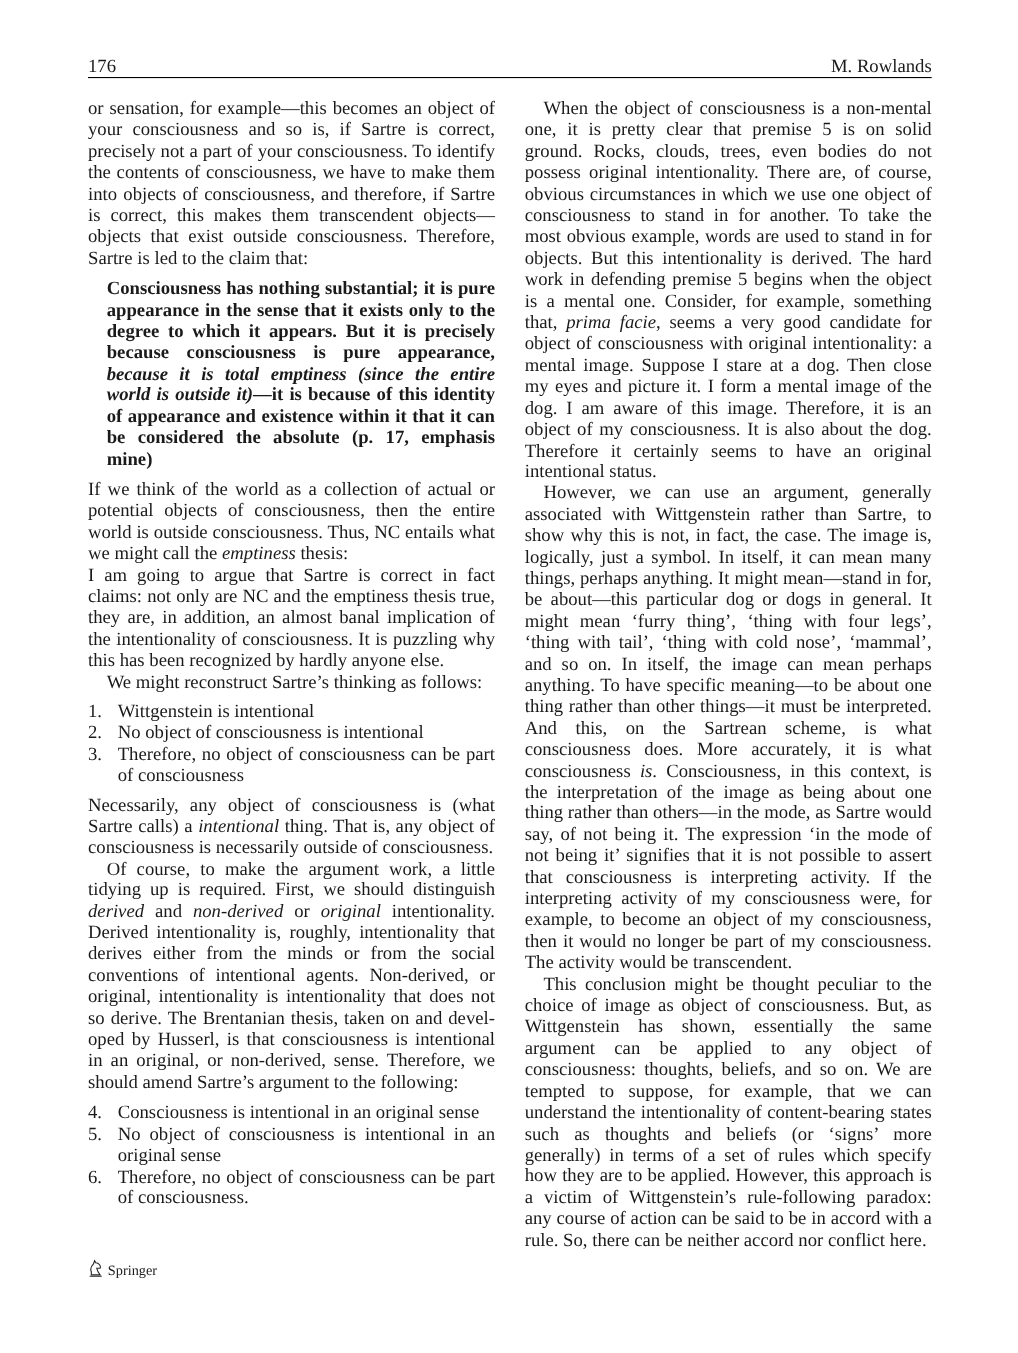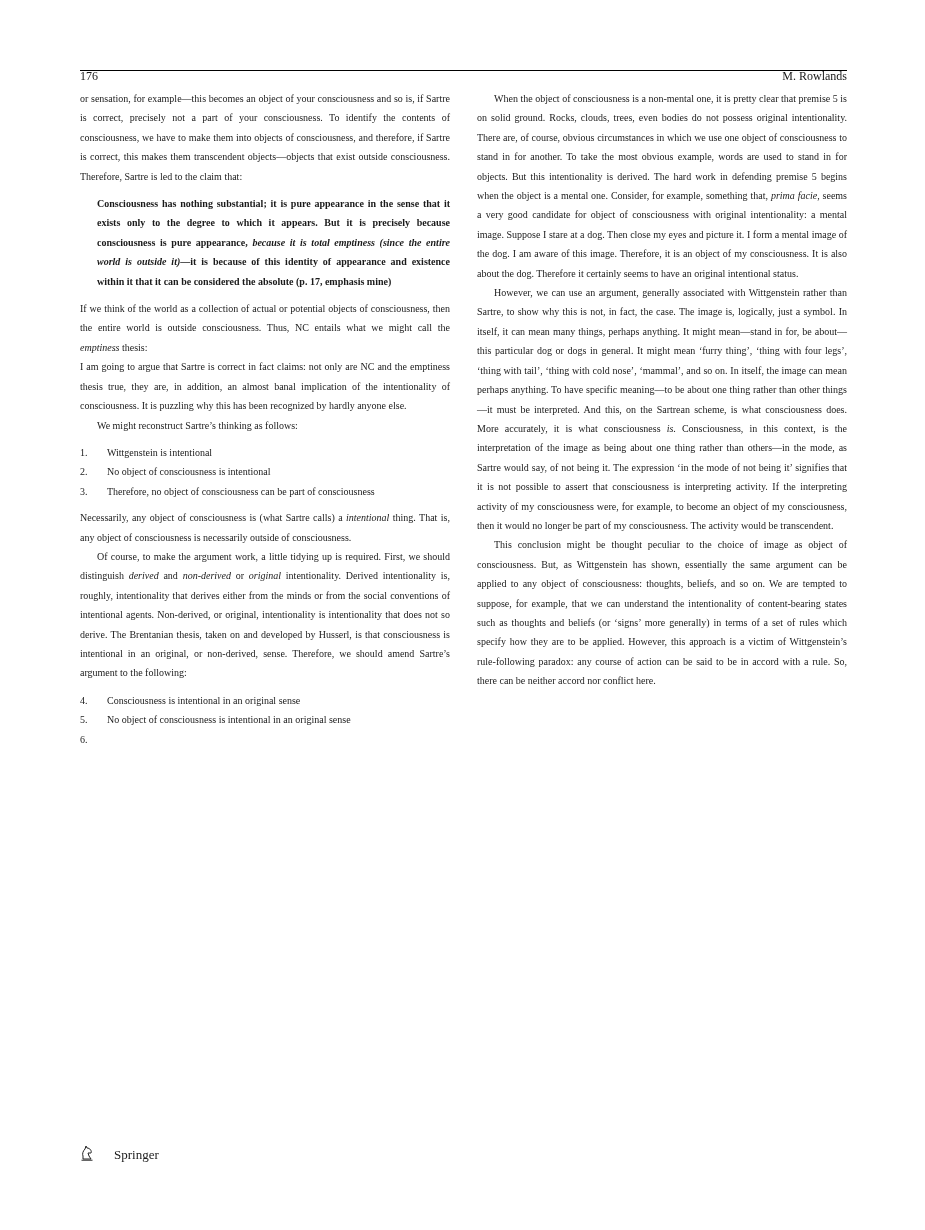--- a/index.html
+++ b/index.html
@@ -1,36 +1,36 @@
 <!DOCTYPE html>
 <html><head>
 <meta charset="utf-8">
 <style>
   html, body { margin:0; padding:0; background:#ffffff; }
   body { width:925px; height:1230px; position:relative; overflow:hidden;
          font-family:"Liberation Serif", "DejaVu Serif", serif; color:#1a1a1a; }
   .header { position:absolute; left:80px; top:50px; width:767px; height:20px;
-            font-size:12px;margin-top:19px; }
+            font-size:17px; }
   .header .pno { position:absolute; left:0; top:0; }
   .header .author { position:absolute; right:0; top:0; }
   .rule { position:absolute; left:80px; top:70px; width:767px; height:0;
           border-top:1.5px solid #000; }
-  .col { position:absolute; top:89px; width:370px; font-size:10px;
+  .col { position:absolute; top:89px; width:370px; font-size:17px;
          line-height:19.4px; text-align:justify; hyphens:manual; }
   .col.left { left:80px; }
   .col.right { left:477px; }
   p { margin:0; }
   p.indent { text-indent:17px; }
   .quote { margin:8px 0 8px 17px;font-weight:bold; }
   .list { margin:8px 0 7px 0; padding:0; list-style:none; }
   .list li { position:relative; padding-left:27px; }
   .list li .num { position:absolute; left:0; top:0; }
   em { font-style:italic; }
   .footer { position:absolute; left:80px; top:1145px; font-size:13px;
-            display:flex; align-items:center; gap:20px; }
+            display:flex; align-items:center; gap:4px; }
   .footer svg { width:14px; height:16px; }
 </style>
 </head>
 <body>
 
 <div class="header">
   <span class="pno">176</span>
   <span class="author">M. Rowlands</span>
 </div>
 <div class="rule"></div>
@@ -52,21 +52,21 @@
     <li><span class="num">3.</span><span>Therefore, no object of consciousness can be part of consciousness</span></li>
   </ol>
 
   <p><span>Necessarily, any object of consciousness is (what Sartre calls) a </span><em>intentional</em><span> thing. That is, any object of consciousness is necessarily outside of consciousness.</span></p>
 
   <p class="indent"><span>Of course, to make the argument work, a little tidying up is required. First, we should distinguish </span><em>derived</em><span> and </span><em>non-derived</em><span> or </span><em>original</em><span> intentionality. Derived intentionality is, roughly, intentionality that derives either from the minds or from the social conventions of intentional agents. Non-derived, or original, intentionality is intentionality that does not so derive. The Brentanian thesis, taken on and devel­oped by Husserl, is that consciousness is intentional in an original, or non-derived, sense. Therefore, we should amend Sartre’s argument to the following:</span></p>
 
   <ol class="list">
     <li><span class="num">4.</span><span>Consciousness is intentional in an original sense</span></li>
     <li><span class="num">5.</span><span>No object of consciousness is intentional in an original sense</span></li>
-    <li><span class="num">6.</span></li>
+    <li><span class="num">6.</span><span>Therefore, no object of consciousness can be part of consciousness.</span></li>
   </ol>
 </div>
 
 <div class="col right">
   <p class="indent"><span>When the object of consciousness is a non-mental one, it is pretty clear that premise 5 is on solid ground. Rocks, clouds, trees, even bodies do not possess original inten­tionality. There are, of course, obvious circumstances in which we use one object of consciousness to stand in for another. To take the most obvious example, words are used to stand in for objects. But this intentionality is derived. The hard work in defending premise 5 begins when the object is a mental one. Consider, for example, something that, </span><em>prima facie</em><span>, seems a very good candidate for object of consciousness with original intentionality: a mental image. Suppose I stare at a dog. Then close my eyes and picture it. I form a mental image of the dog. I am aware of this image. Therefore, it is an object of my consciousness. It is also about the dog. Therefore it certainly seems to have an original intentional status.</span></p>
   <p class="indent"><span>However, we can use an argument, generally associated with Wittgenstein rather than Sartre, to show why this is not, in fact, the case. The image is, logically, just a symbol. In itself, it can mean many things, perhaps anything. It might mean—stand in for, be about—this particular dog or dogs in general. It might mean ‘furry thing’, ‘thing with four legs’, ‘thing with tail’, ‘thing with cold nose’, ‘mammal’, and so on. In itself, the image can mean perhaps anything. To have specific meaning—to be about one thing rather than other things—it must be interpreted. And this, on the Sartrean scheme, is what consciousness does. More accurately, it is what consciousness </span><em>is</em><span>. Consciousness, in this context, is the interpretation of the image as being about one thing rather than others—in the mode, as Sartre would say, of not being it. The expression ‘in the mode of not being it’ signifies that it is not possible to assert that consciousness is interpreting activity. If the interpreting activity of my consciousness were, for example, to become an object of my consciousness, then it would no longer be part of my consciousness. The activity would be transcendent.</span></p>
   <p class="indent">This conclusion might be thought peculiar to the choice of image as object of consciousness. But, as Wittgenstein has shown, essentially the same argument can be applied to any object of consciousness: thoughts, beliefs, and so on. We are tempted to suppose, for example, that we can understand the intentionality of content-bearing states such as thoughts and beliefs (or ‘signs’ more generally) in terms of a set of rules which specify how they are to be applied. However, this approach is a victim of Wittgenstein’s rule-following paradox: any course of action can be said to be in accord with a rule. So, there can be neither accord nor conflict here.</p>
 </div>
 
 <div class="footer">

